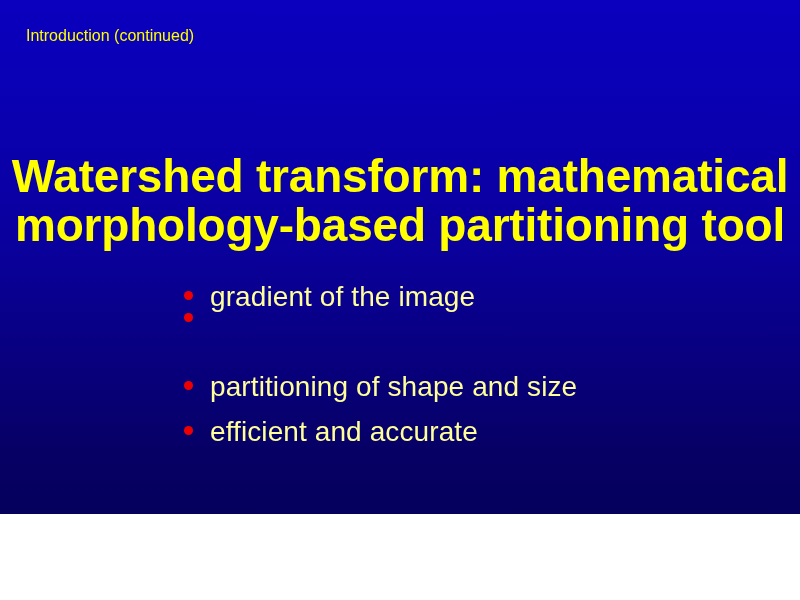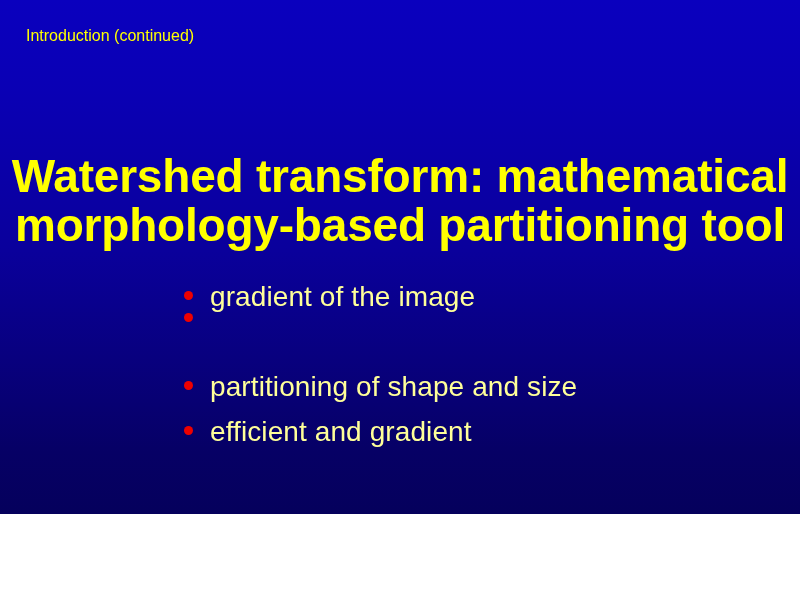--- a/index.html
+++ b/index.html
@@ -111,17 +111,17 @@
     </li>
     <li>
       <span class="bullet-dot"></span>
     </li>
     <li>
       <span class="bullet-dot"></span>
       <span class="bullet-text">partitioning of shape and size</span>
     </li>
     <li>
       <span class="bullet-dot"></span>
-      <span class="bullet-text">efficient and gradient</span>
+      <span class="bullet-text">efficient and accurate</span>
     </li>
   </ul>
 
 </div>
 
 </body></html>

